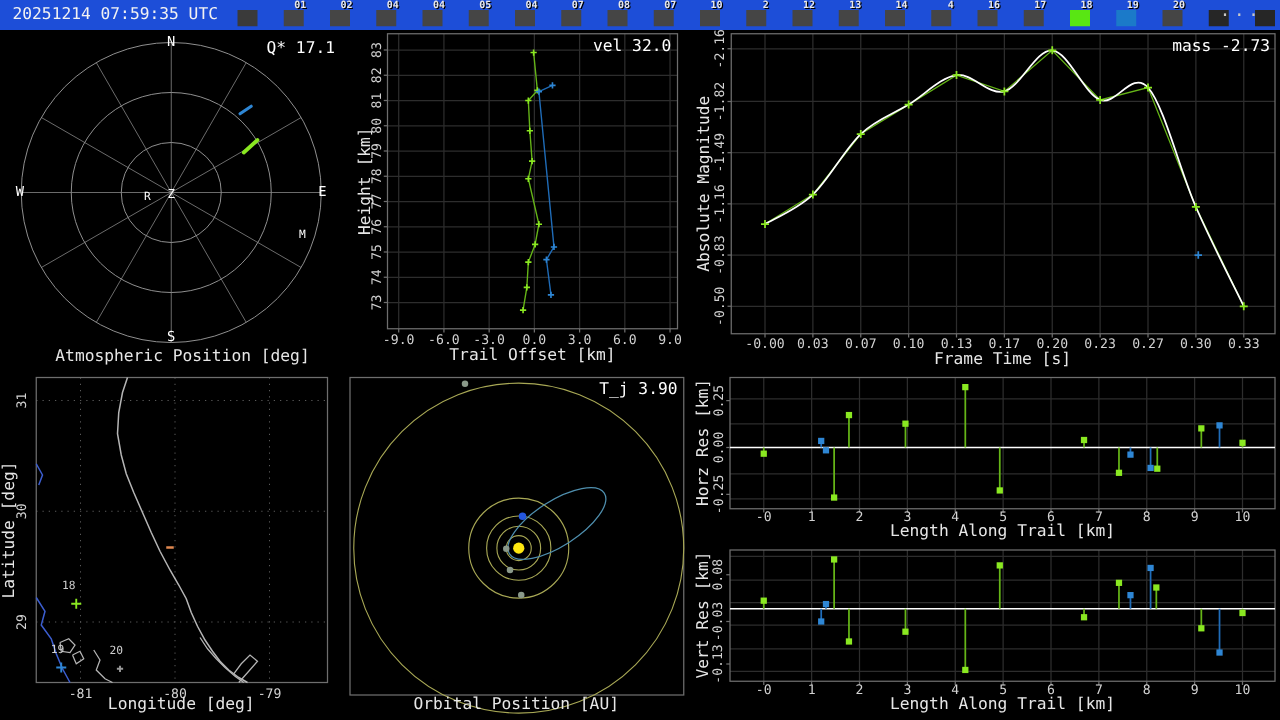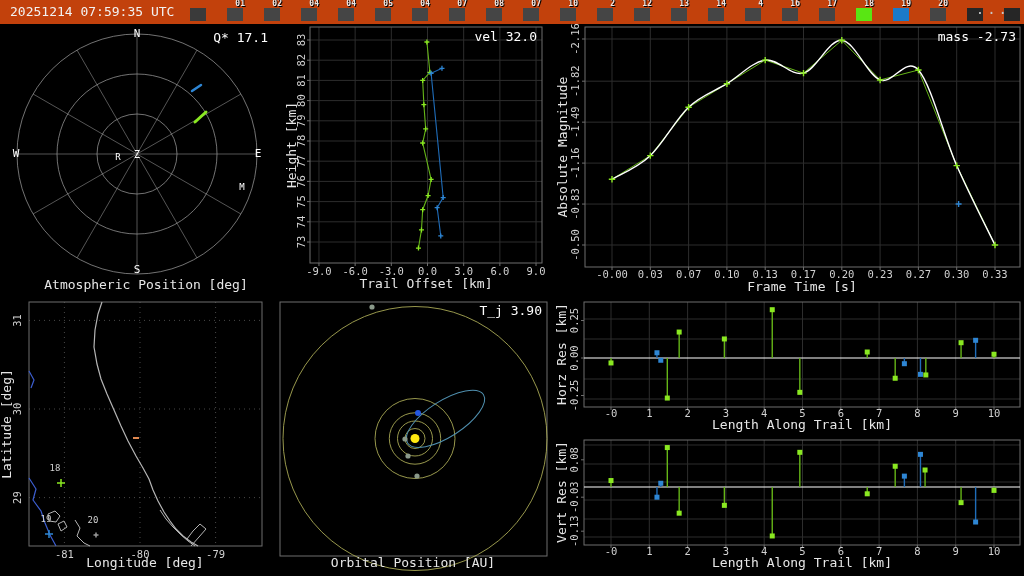--- a/index.html
+++ b/index.html
@@ -1,18 +1,18 @@
 <!DOCTYPE html>
 <html><head>
 <meta charset="utf-8">
 <style>
   html,body{margin:0;padding:0;background:#000;}
   #stage{position:relative;width:1024px;height:576px;background:#000;overflow:hidden;
          font-family:"DejaVu Sans Mono","Liberation Mono",monospace;}
-  #topbar{position:absolute;left:0;top:0;width:1024px;height:24px;background:#c2410c;}
+  #topbar{position:absolute;left:0;top:0;width:1024px;height:24px;background:#1d4ed8;}
   #clock{position:absolute;left:10px;top:4px;font-size:13px;color:#f2f2f2;white-space:pre;}
   #cams{position:absolute;left:190px;top:0;display:flex;gap:21px;align-items:flex-start;}
   .cam{position:relative;width:16px;height:13px;margin-top:8px;background:#454545;}
   .cam.state-green{background:#59e613;}
   .cam.state-blue{background:#1b7ac9;}
   .cam.blank-lead{background:#3a3a3a;}
   .cam.blank-trail{background:#262626;}
   .cam .lbl{position:absolute;top:-8px;right:-2px;font-size:8px;font-weight:bold;
             color:#e8e8e8;text-shadow:1px 1px 0 #000;line-height:8px;}
   #dots{position:absolute;right:14px;top:1px;font-size:14px;color:#c8c8c8;letter-spacing:3px;}

